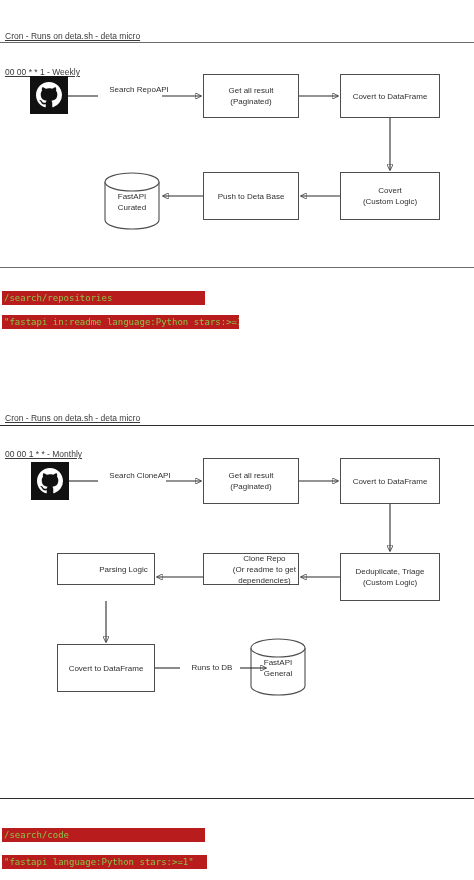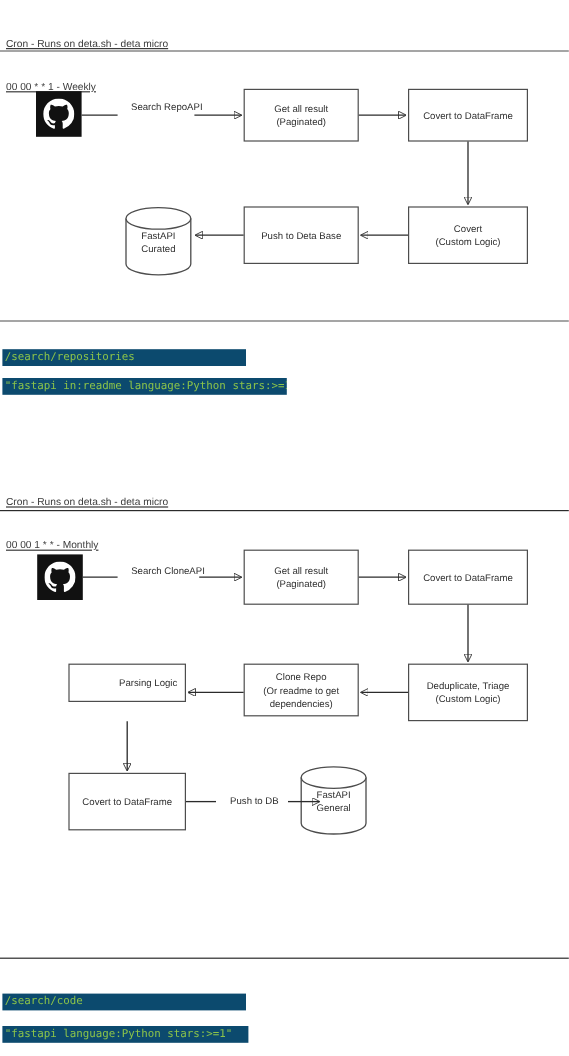--- a/index.html
+++ b/index.html
@@ -100,21 +100,21 @@
   }
   .wires line, .wires path {
     stroke: #2b2b2b;
     stroke-width: 1.1;
     fill: none;
   }
 
   
   .code-chip {
     position: absolute;
-    background: #0c4a6e;
+    background: #b91c1c;
     color: #8bc34a;
     font-family: "DejaVu Sans Mono", monospace;
     font-size: 9px;
     line-height: 14px;
     height: 14px;
     padding: 0 2px 0 2px;
     white-space: pre;
     letter-spacing: 0px;
     box-sizing: border-box;
     overflow: hidden;
@@ -208,41 +208,41 @@
   </span>
 </div>
 
 <div class="node" style="left:340px; top:553px; width:100px; height:48px;">
   <span>
     <span>Deduplicate, Triage</span>
     <span>(Custom Logic)</span>
   </span>
 </div>
 
-<div class="node" style="left:203px; top:553px; width:96px; height:44px;">
+<div class="node" style="left:203px; top:553px; width:96px; height:32px;justify-content:flex-end;">
   <span>
     <span>Clone Repo</span>
     <span>(Or readme to get</span>
     <span>dependencies)</span>
   </span>
 </div>
 
 <div class="node" style="left:57px; top:553px; width:98px; height:32px;padding-left:37px;">
   <span>
     <span>Parsing Logic</span>
   </span>
 </div>
 
 <div class="node" style="left:57px; top:644px; width:98px; height:48px;">
   <span>
     <span>Covert to DataFrame</span>
   </span>
 </div>
 
-<div class="edge-label" style="left:180px; top:662px; width:64px;">Push to DB</div>
+<div class="edge-label" style="left:180px; top:662px; width:64px;">Runs to DB</div>
 
 <div class="cyl" style="left:249px; top:638px; width:58px; height:58px;">
   <svg width="58" height="58" viewBox="0 0 58 58">
     <path d="M2 10 L2 48 A27 9 0 0 0 56 48 L56 10" fill="#ffffff" stroke="#4d4d4d" stroke-width="1.1"></path>
     <ellipse cx="29" cy="10" rx="27" ry="9" fill="#ffffff" stroke="#4d4d4d" stroke-width="1.1"></ellipse>
   </svg>
   <div class="cyl-text">
     <span>FastAPI</span>
     <span>General</span>
   </div>

